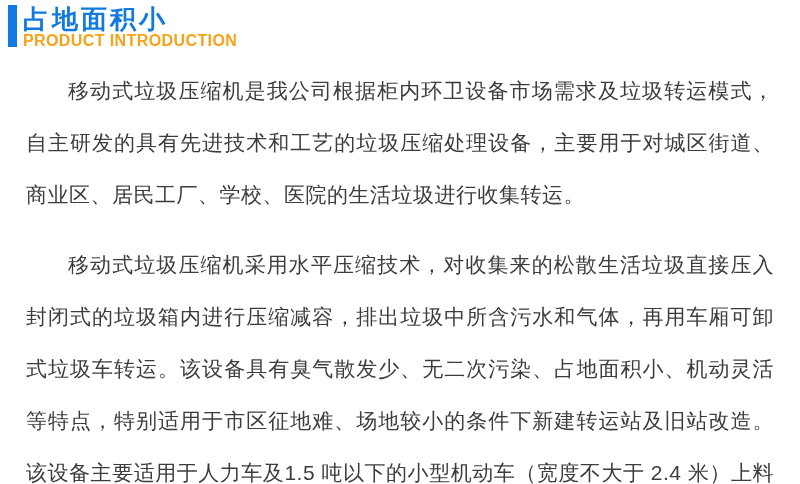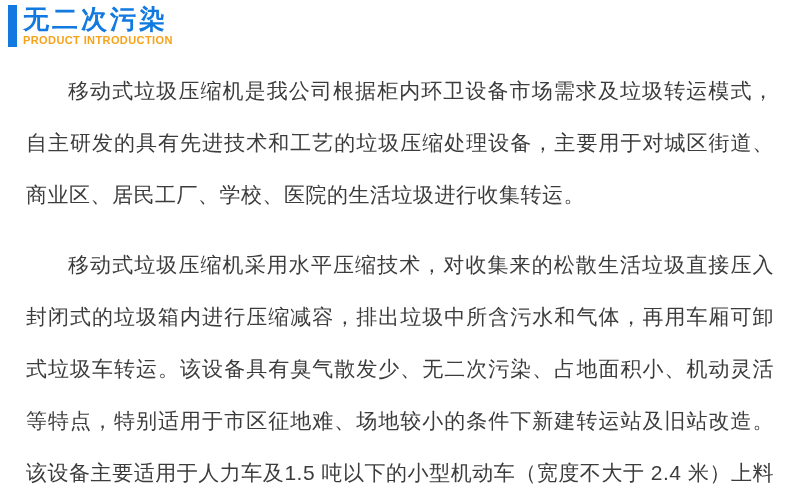--- a/index.html
+++ b/index.html
@@ -37,21 +37,21 @@
   .title-zh {
     color: var(--accent-blue);
     font-size: 26px;
     font-weight: bold;
     letter-spacing: 3px;
     line-height: 28px;
     white-space: nowrap;
   }
   .subtitle-en {
     color: var(--accent-orange);
-    font-size: 11px;
+    font-size: 16px;
     font-weight: bold;
     letter-spacing: 0.4px;
     line-height: 13px;
     white-space: nowrap;
   }
   .content {
     margin: 13px 8px 0 8px;
   }
   .content p {
     margin: 18px;
@@ -63,21 +63,21 @@
     text-indent: 2em;
     letter-spacing: 0.5px;
   }
 </style>
 </head>
 <body>
 
 <header class="section-header">
   <div class="accent-bar"></div>
   <div class="titles">
-    <div class="title-zh">无二次污染</div>
+    <div class="title-zh">占地面积小</div>
     <div class="subtitle-en">PRODUCT INTRODUCTION</div>
   </div>
 </header>
 
 <main class="content">
   <p>移动式垃圾压缩机是我公司根据柜内环卫设备市场需求及垃圾转运模式，自主研发的具有先进技术和工艺的垃圾压缩处理设备，主要用于对城区街道、商业区、居民工厂、学校、医院的生活垃圾进行收集转运。</p>
   <p>移动式垃圾压缩机采用水平压缩技术，对收集来的松散生活垃圾直接压入封闭式的垃圾箱内进行压缩减容，排出垃圾中所含污水和气体，再用车厢可卸式垃圾车转运。该设备具有臭气散发少、无二次污染、占地面积小、机动灵活等特点，特别适用于市区征地难、场地较小的条件下新建转运站及旧站改造。该设备主要适用于人力车及1.5 吨以下的小型机动车（宽度不大于 2.4 米）上料的垃圾收集方式。</p>
 </main>
 
 </body></html>

